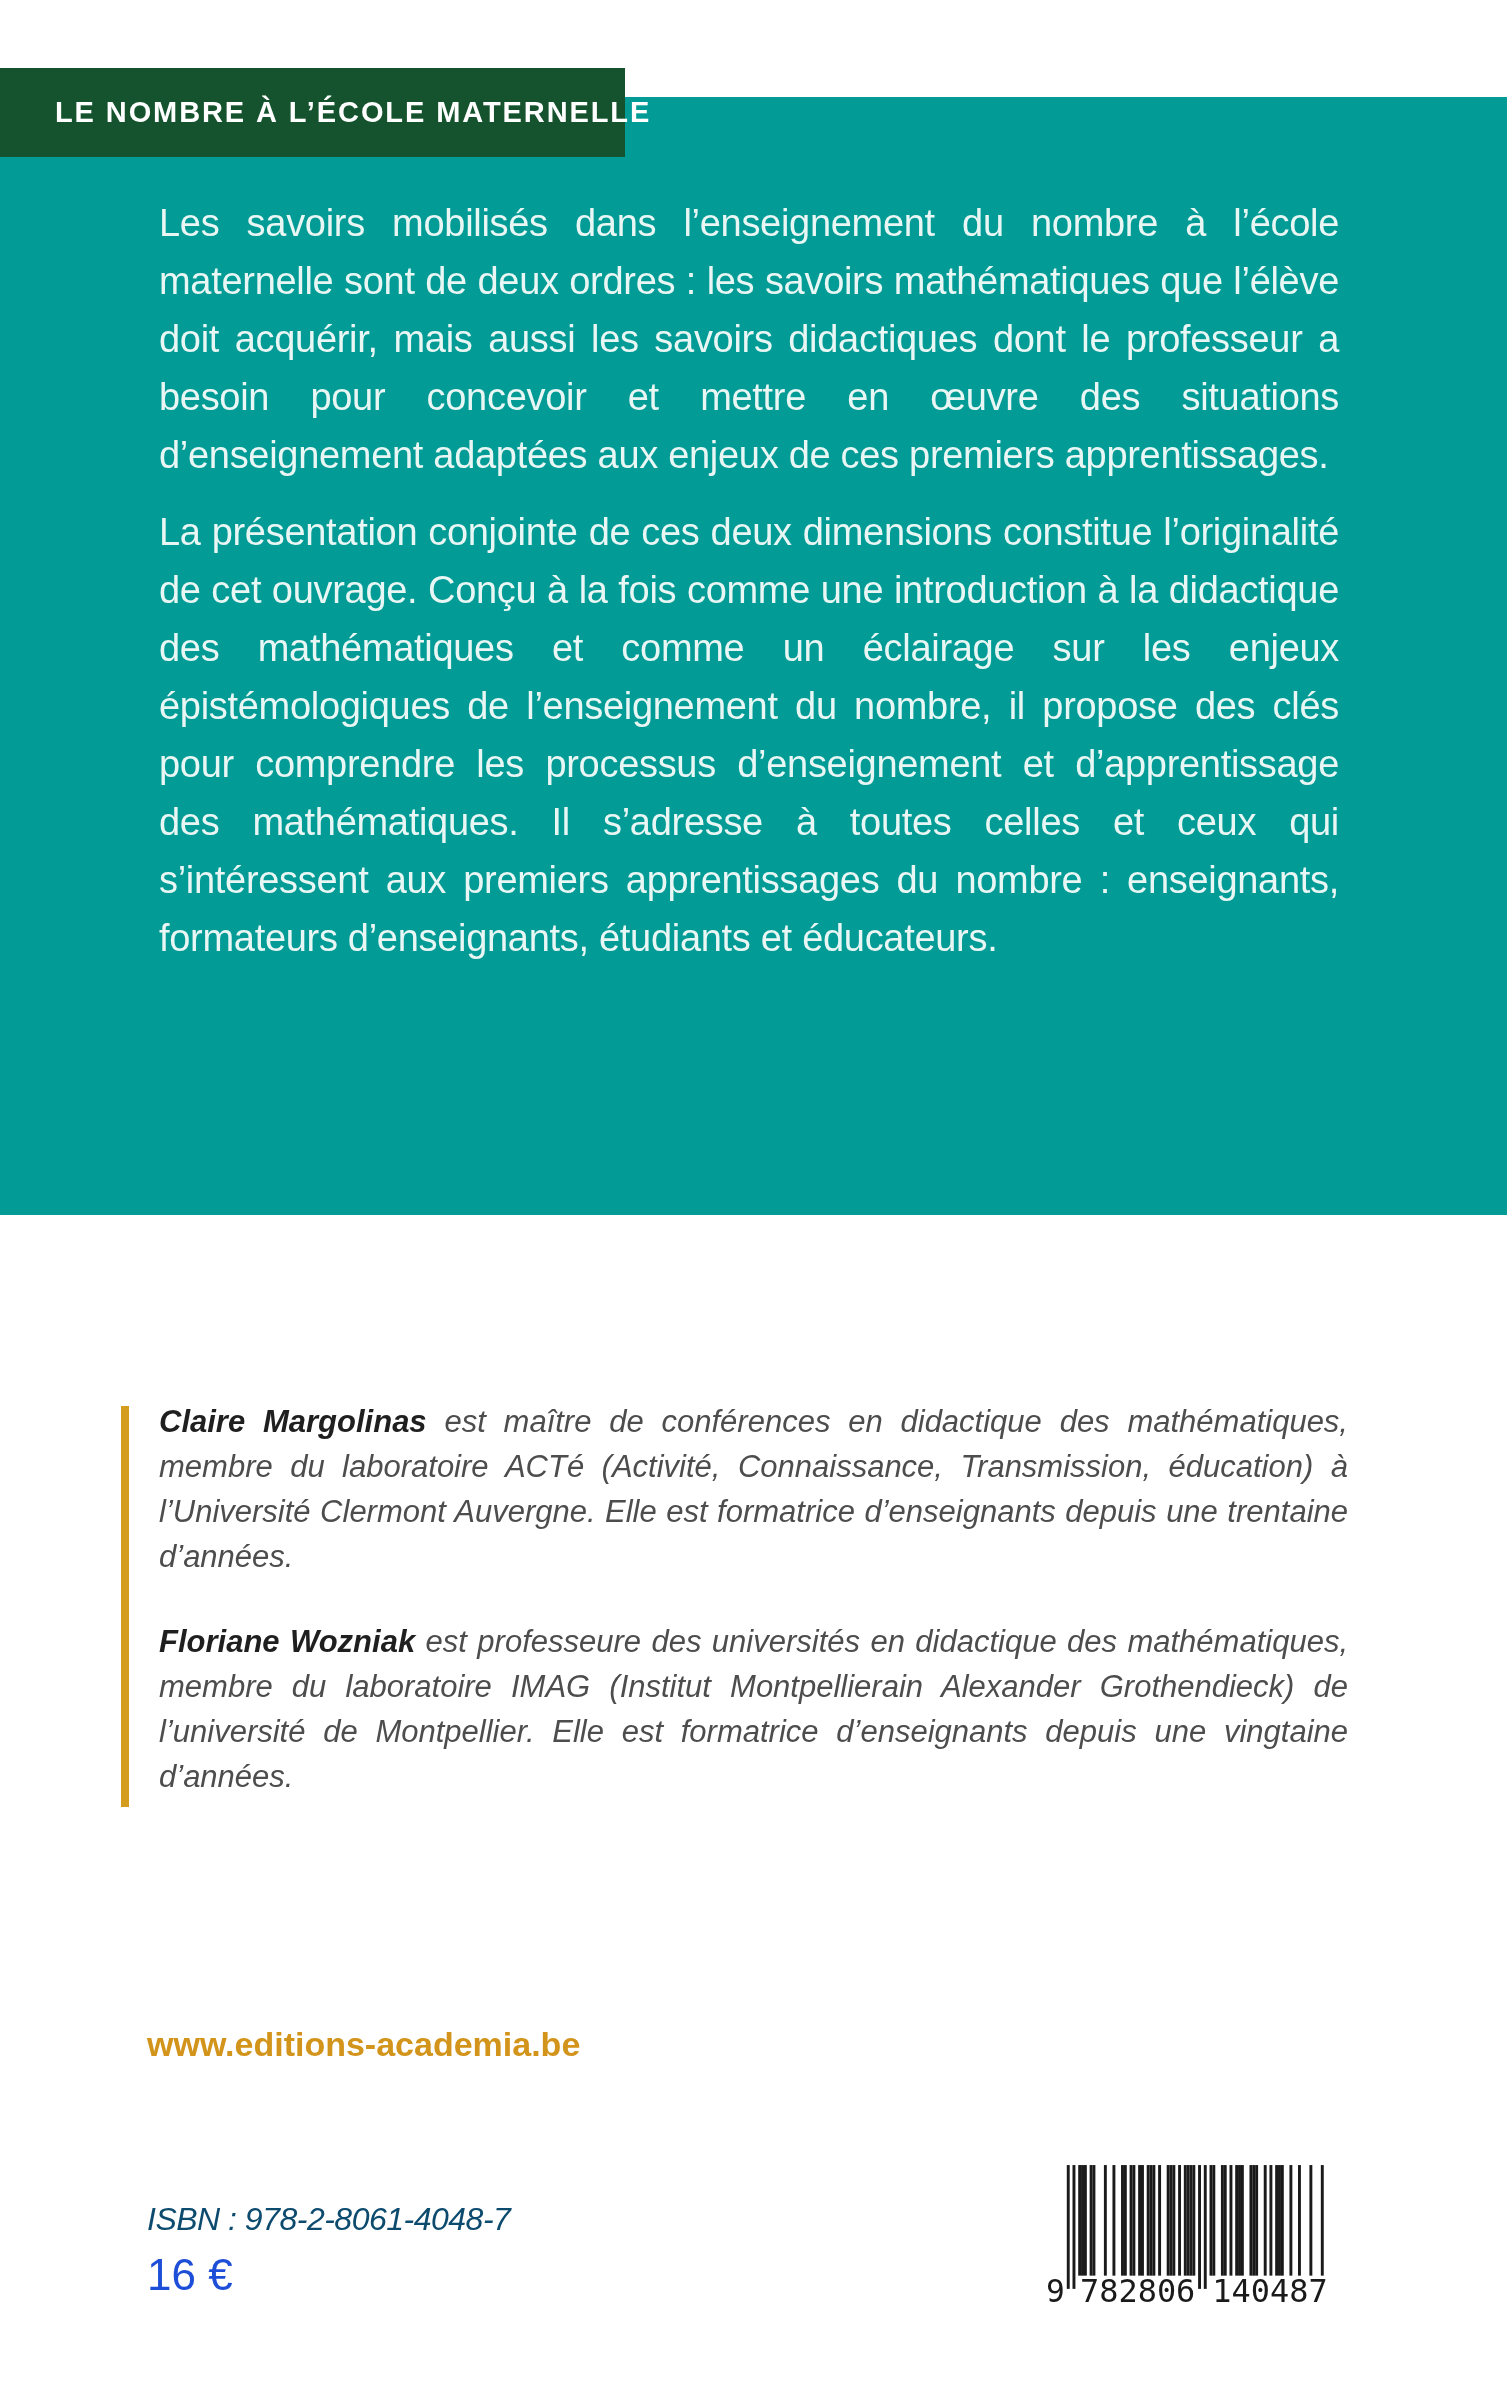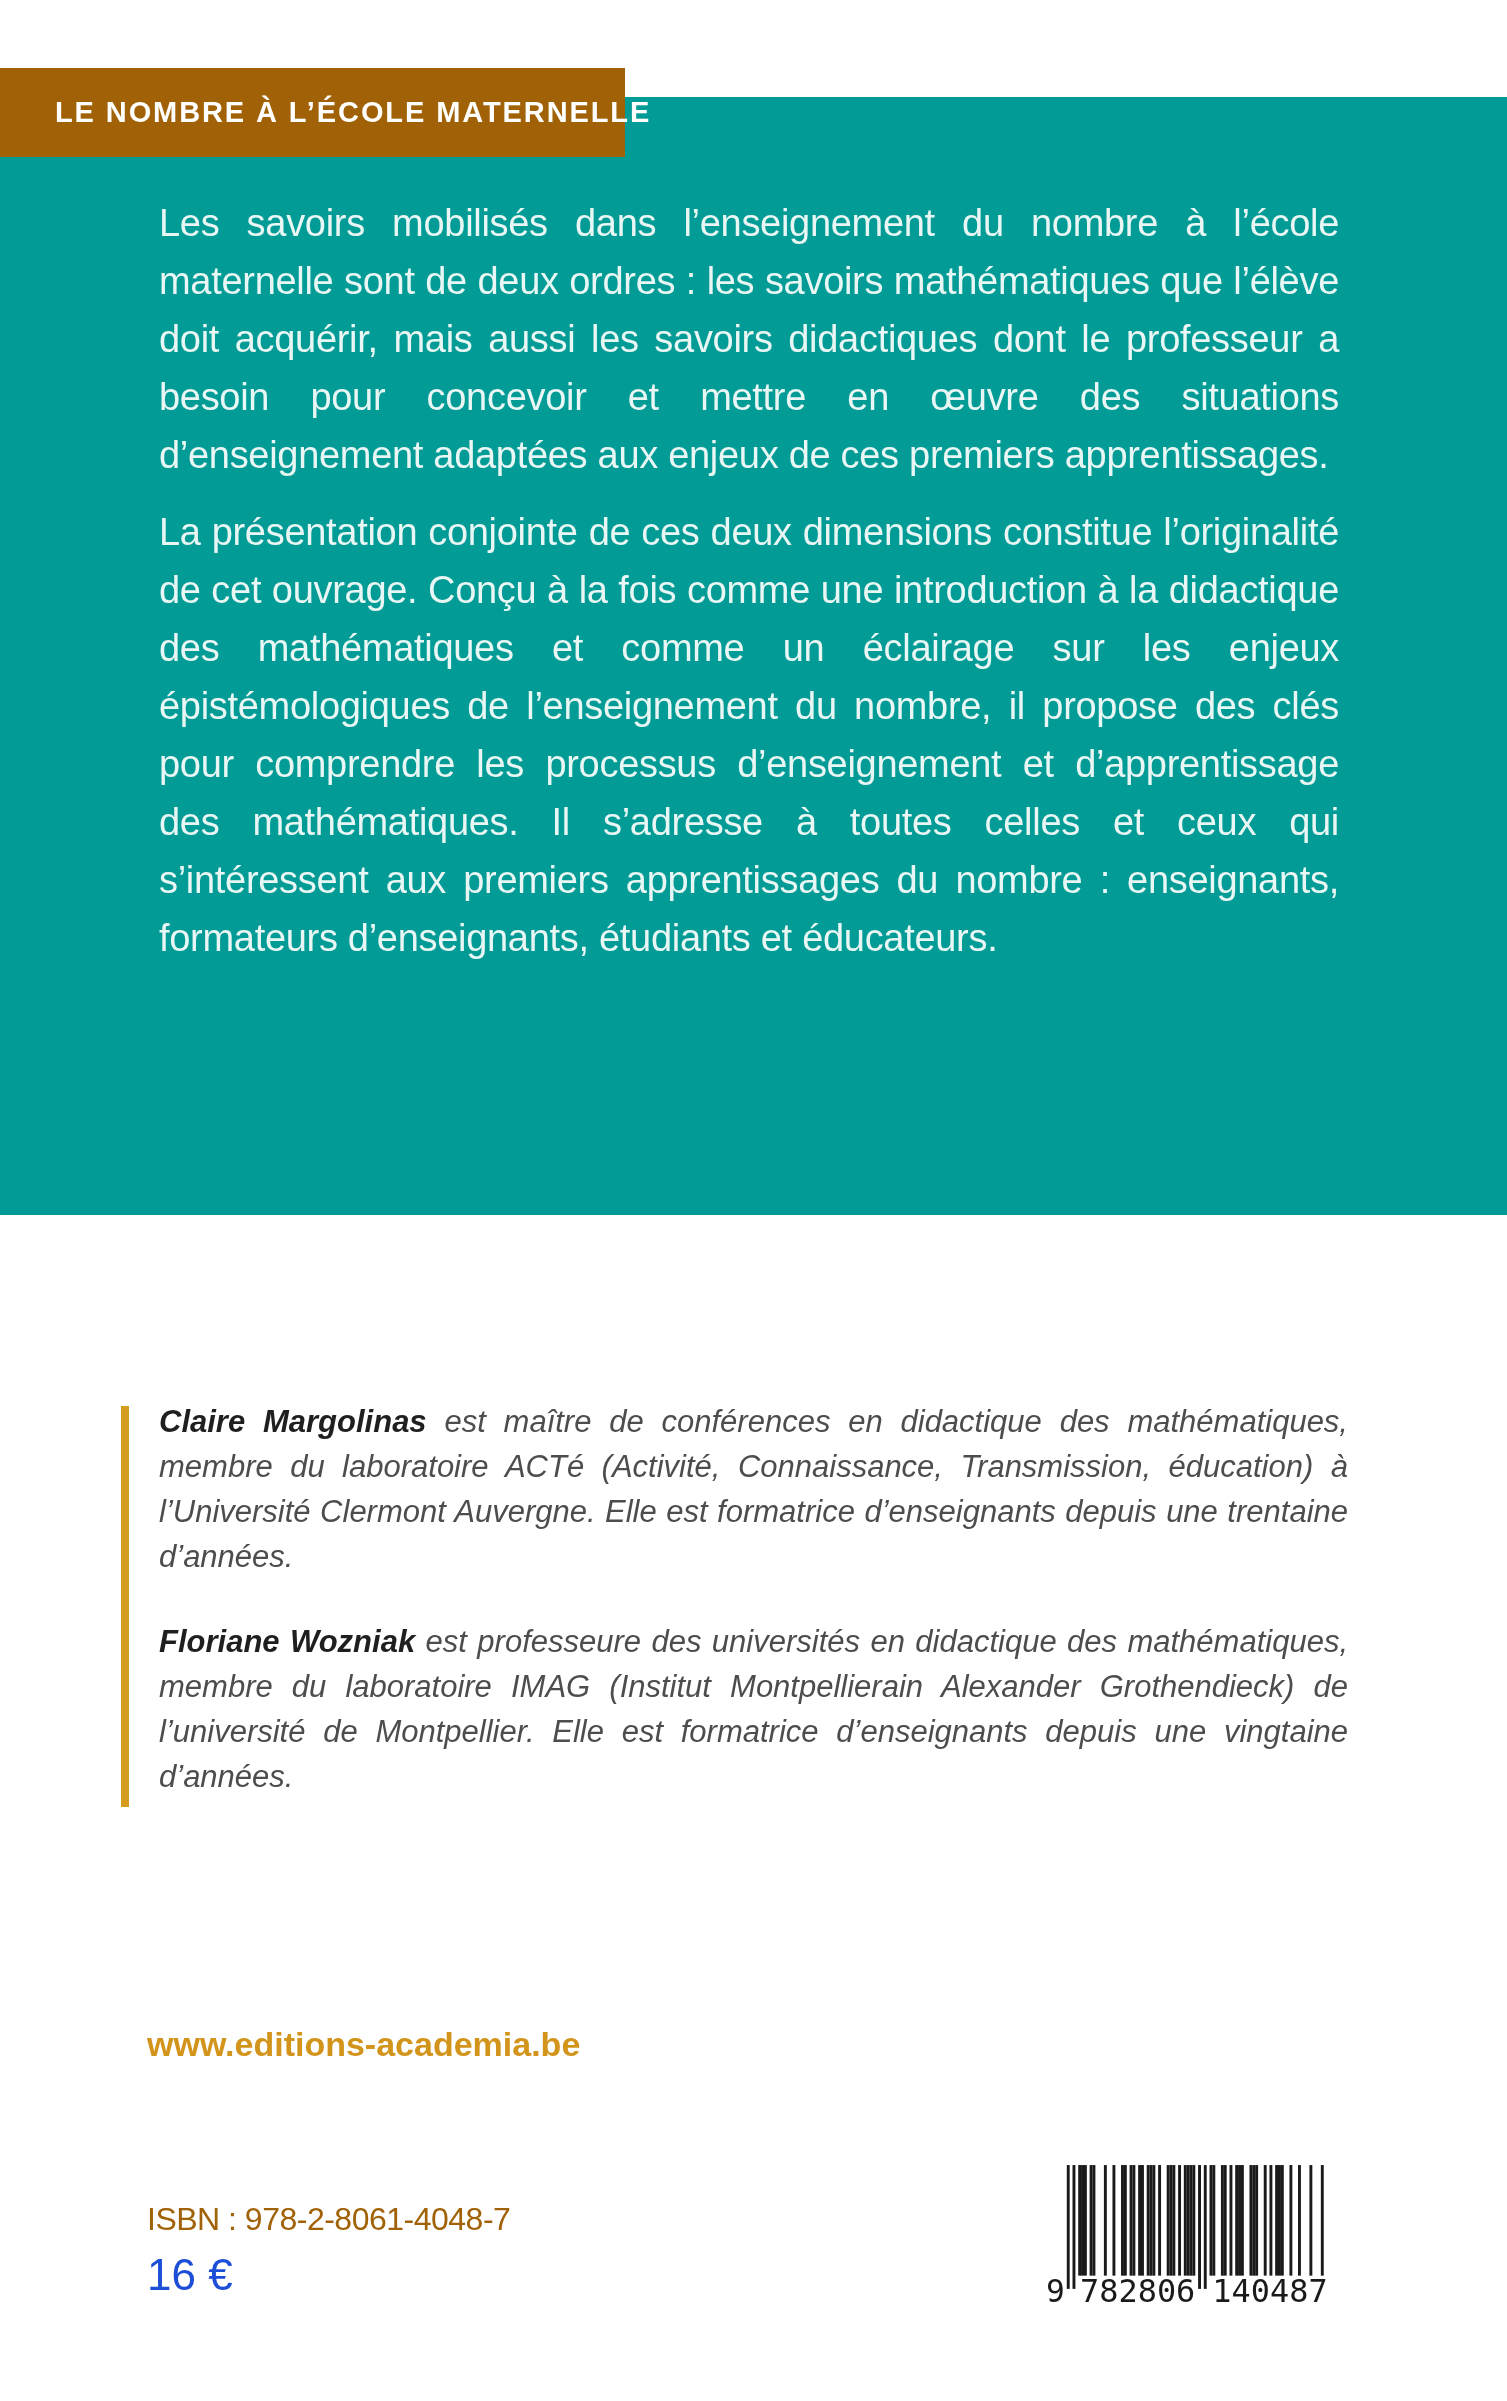--- a/index.html
+++ b/index.html
@@ -7,21 +7,21 @@
     position:relative;
     width:1508px;height:2402px;
     background:#ffffff;
     overflow:hidden;
     font-family:"Liberation Sans", sans-serif;
   }
   
   .badge{
     position:absolute;left:0;top:68px;
     width:625px;height:89px;
-    background:#a16207;
+    background:#14532d;
     display:flex;align-items:center;
     box-sizing:border-box;
     padding-left:55px;
     z-index:3;
   }
   .badge span{
     color:#ffffff;
     font-size:29px;
     font-weight:bold;
     letter-spacing:1.9px;
@@ -75,24 +75,25 @@
   .website{
     position:absolute;left:147px;top:2025px;
     color:#d2941b;
     font-size:34px;
     font-weight:bold;
     text-decoration:none;
     z-index:2;
   }
   .isbn{
     position:absolute;left:147px;top:2201px;
-    color:#a16207;
+    color:#0c4a6e;
     font-size:32px;
     letter-spacing:-0.5px;
     z-index:2;
+    font-style:italic;
   }
   .price{
     position:absolute;left:147px;top:2250px;
     color:#1d4ed8;
     font-size:44px;
     z-index:2;
   }
   .barcode{
     position:absolute;left:1046px;top:2163px;
     width:293px;height:147px;

